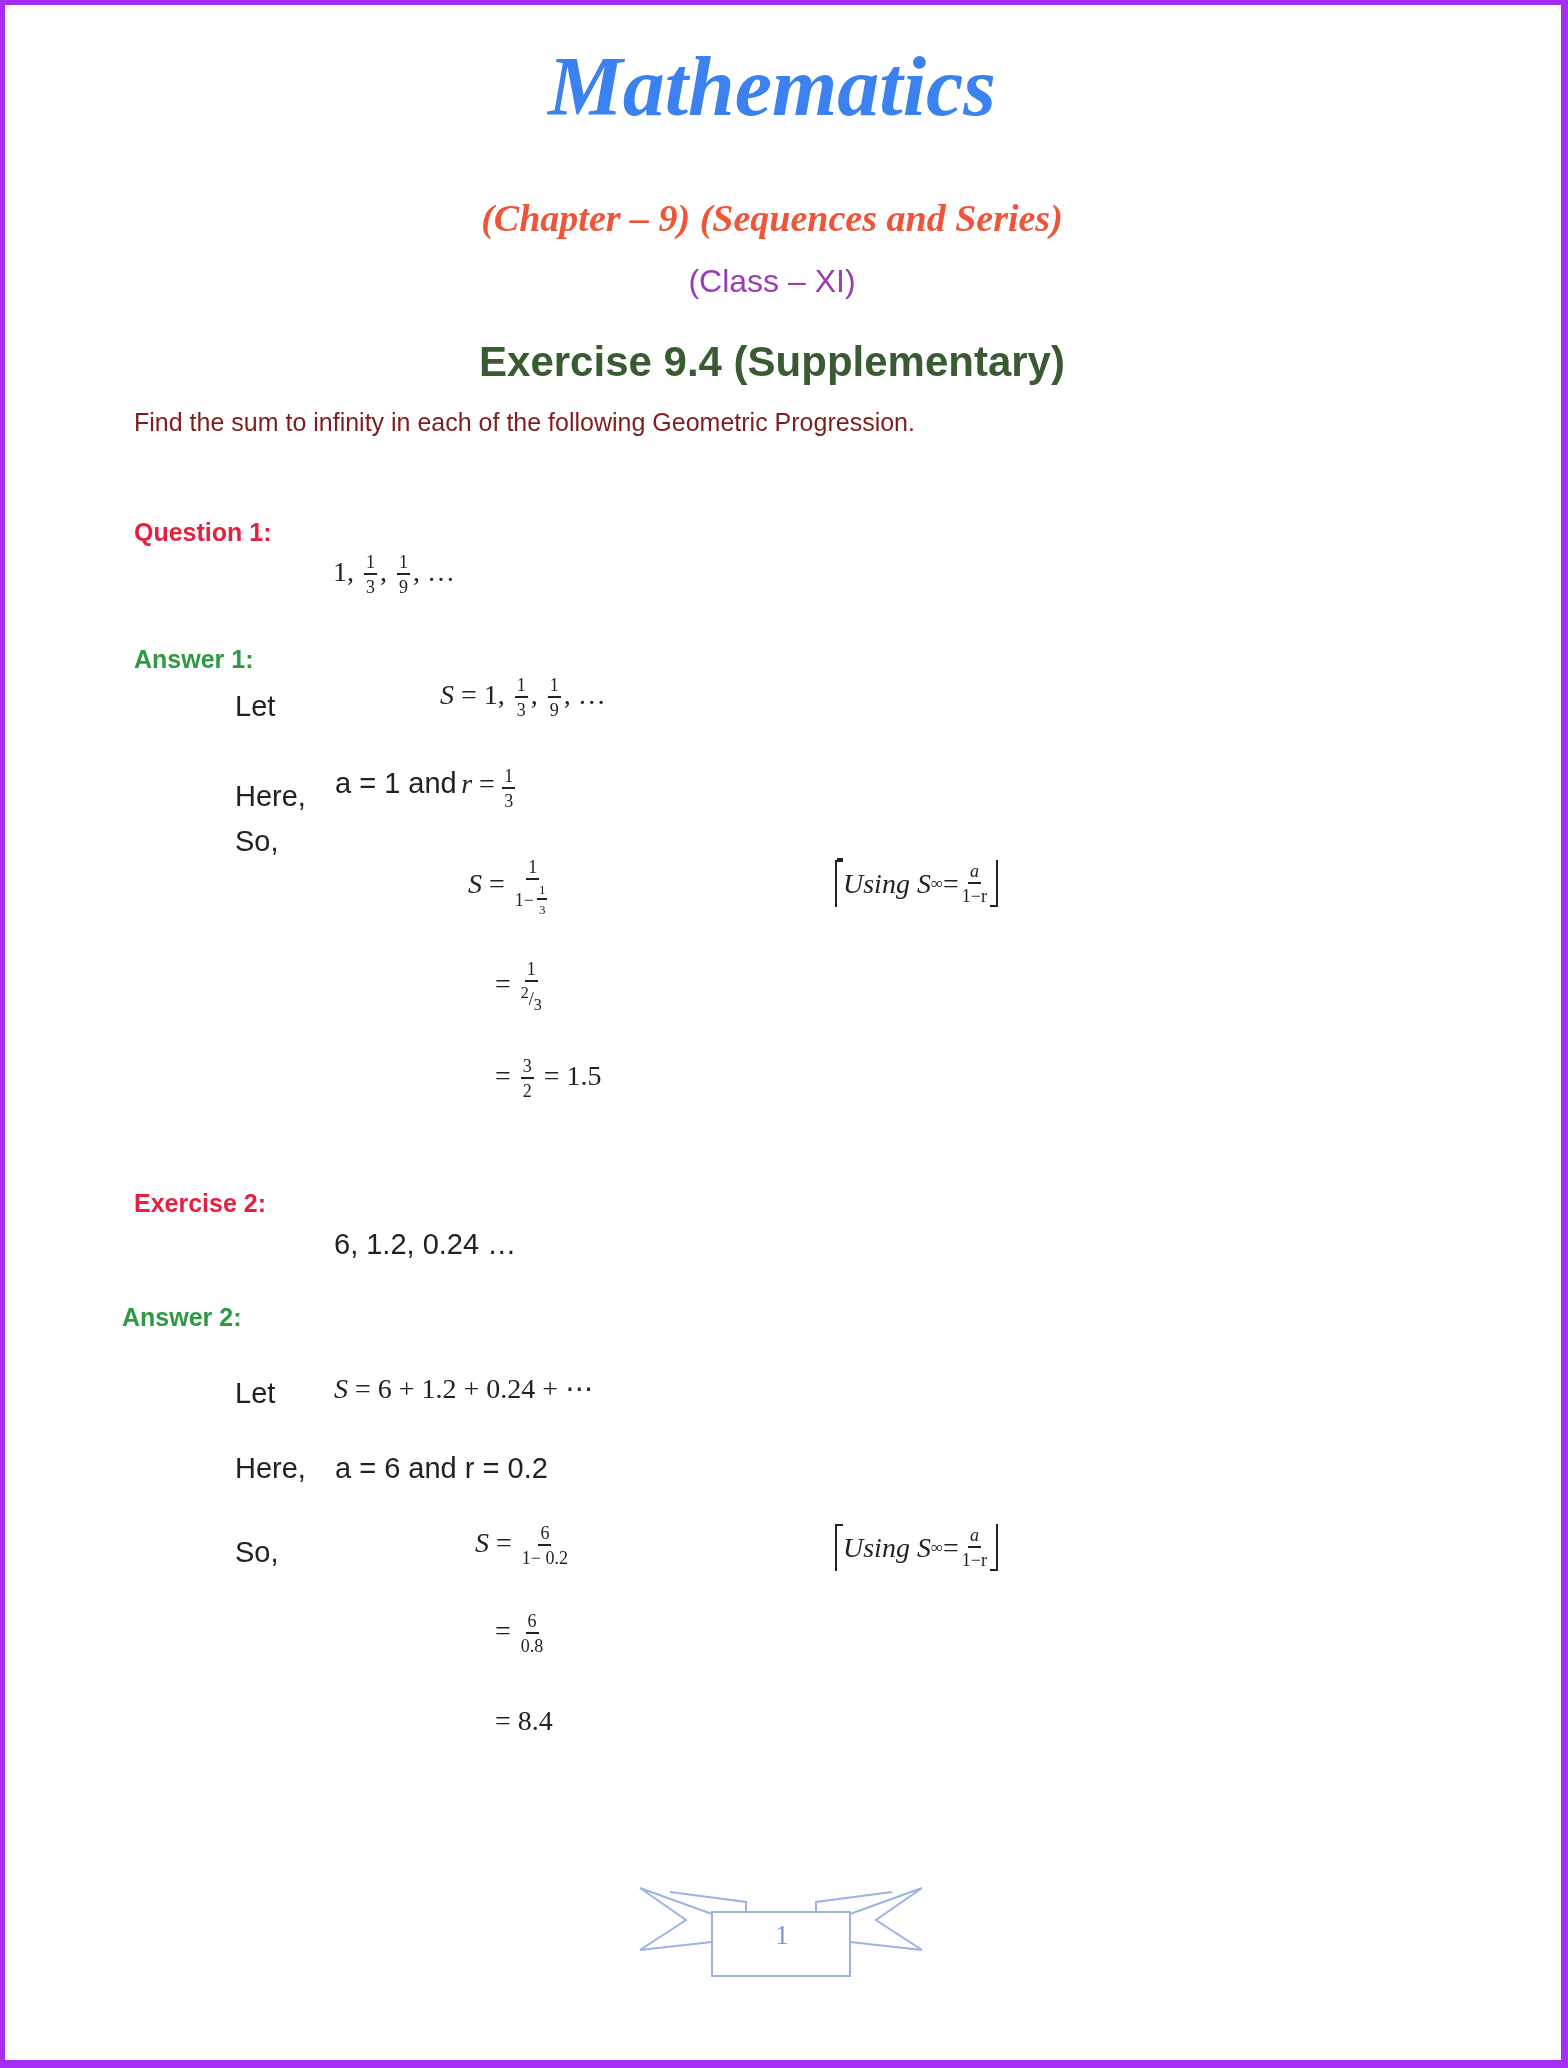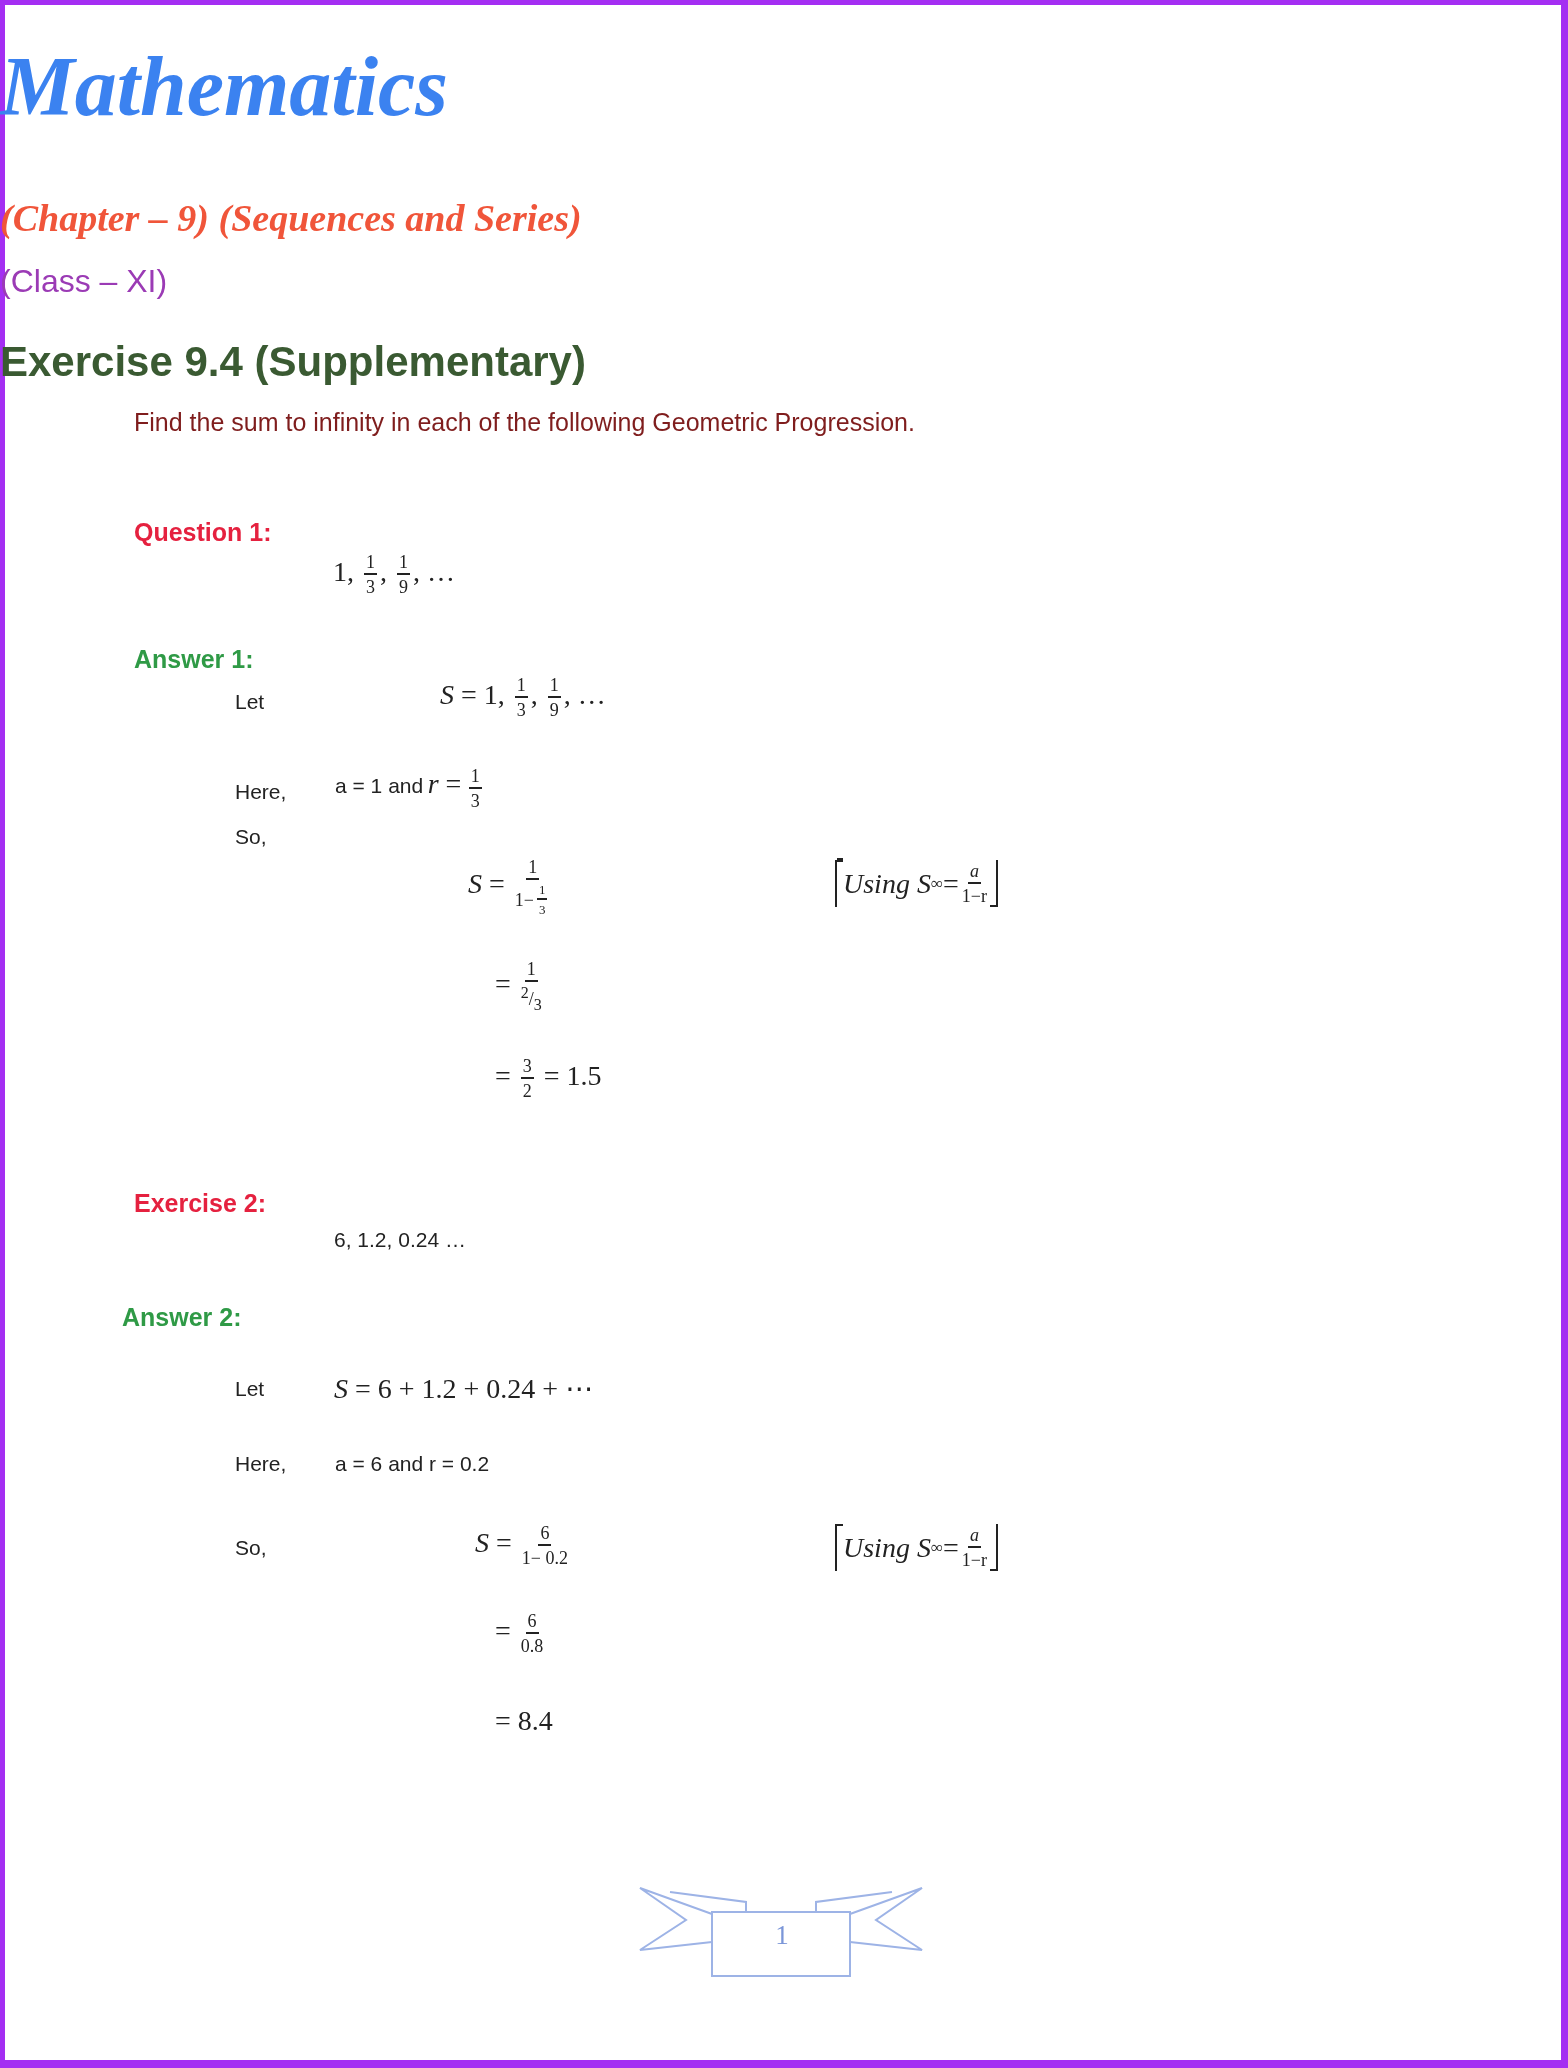--- a/index.html
+++ b/index.html
@@ -4,41 +4,41 @@
 <style>
   * { margin: 0; padding: 0; box-sizing: border-box; }
   html, body { width: 1568px; height: 2068px; background: #ffffff; overflow: hidden; }
   body { position: relative; font-family: "Liberation Sans", sans-serif; color: #1a1a1a; }
   .page-border {
     position: absolute; left: 0; top: 0; width: 1568px; height: 2068px;
     border-top: 5px solid #a42ef2; border-left: 5px solid #a42ef2;
     border-right: 7px solid #a42ef2; border-bottom: 8px solid #a42ef2;
   }
   .abs { position: absolute; white-space: nowrap; }
-  .center { left: 0; width: 1544px; }
+  .center { left: 0; width: 1544px; text-align: center; }
   .title {
     top: 38px; font-family: "Liberation Serif", serif; font-style: italic; font-weight: bold;
     font-size: 84px; color: #3b82f0; letter-spacing: 0px;
   }
   .chapter {
     top: 196px; font-family: "Liberation Serif", serif; font-style: italic; font-weight: bold;
     font-size: 38px; color: #f0553a;
   }
   .class-line {
     top: 263px; font-family: "Liberation Sans", sans-serif; font-weight: normal;
     font-size: 32px; color: #9b3bb5;
   }
   .exercise {
     top: 338px; font-family: Liberation Sans, sans-serif; font-weight: bold;
     font-size: 42px; color: #3a5a32;
   }
   .intro { left: 134px; top: 408px; font-size: 25px; color: #7f1d1d; }
   .q-label { font-weight: bold; font-size: 25px; color: #e5213f; }
   .a-label { font-weight: bold; font-size: 25px; color: #2f9a46; text-align: right; }
-  .txt { font-size: 21px; color: #222; }
+  .txt { font-size: 29px; color: #222; }
   .math { font-family: "Liberation Serif", serif; font-size: 28px; color: #222; }
   .mi { font-style: italic; }
   .frac { display: inline-flex; flex-direction: column; align-items: center; vertical-align: middle; margin: 0 3px; line-height: 1; }
   .frac .num { font-size: 18px; padding: 0 2px 2px 2px; border-bottom: 2px solid #222; }
   .frac .den { font-size: 18px; padding-top: 3px; }
   .nested { display: inline-flex; align-items: center; }
   .nested .frac .num, .nested .frac .den { font-size: 13px; }
   .bracket {
     display: inline-flex; align-items: center; border-left: 2px solid #222; border-right: 2px solid #222;
     padding: 2px 6px; position: relative;

